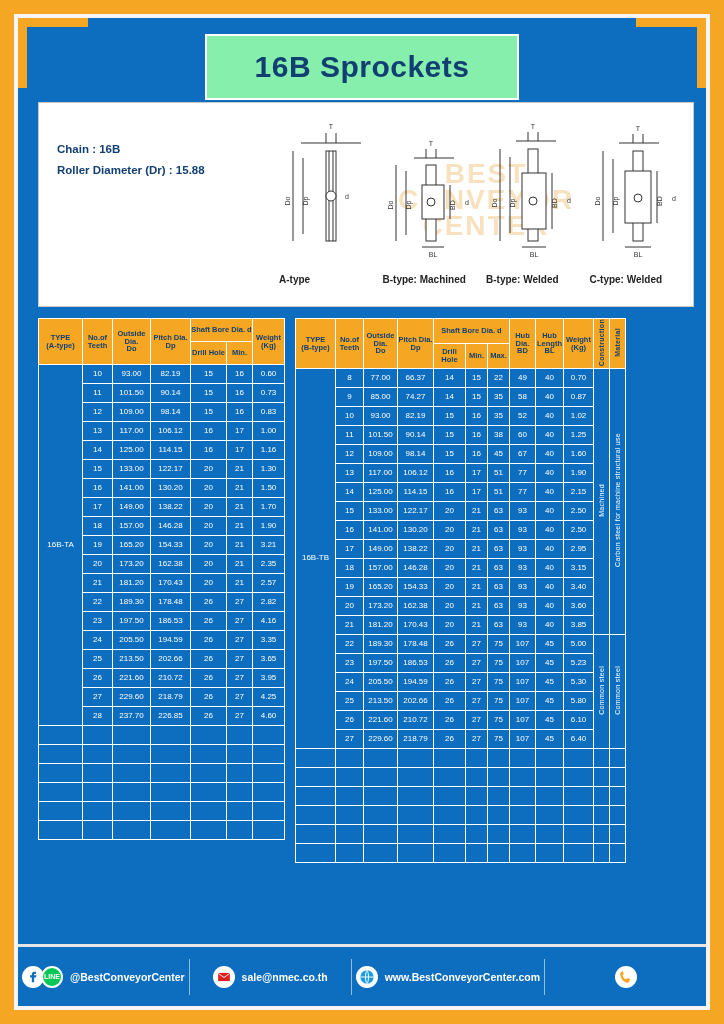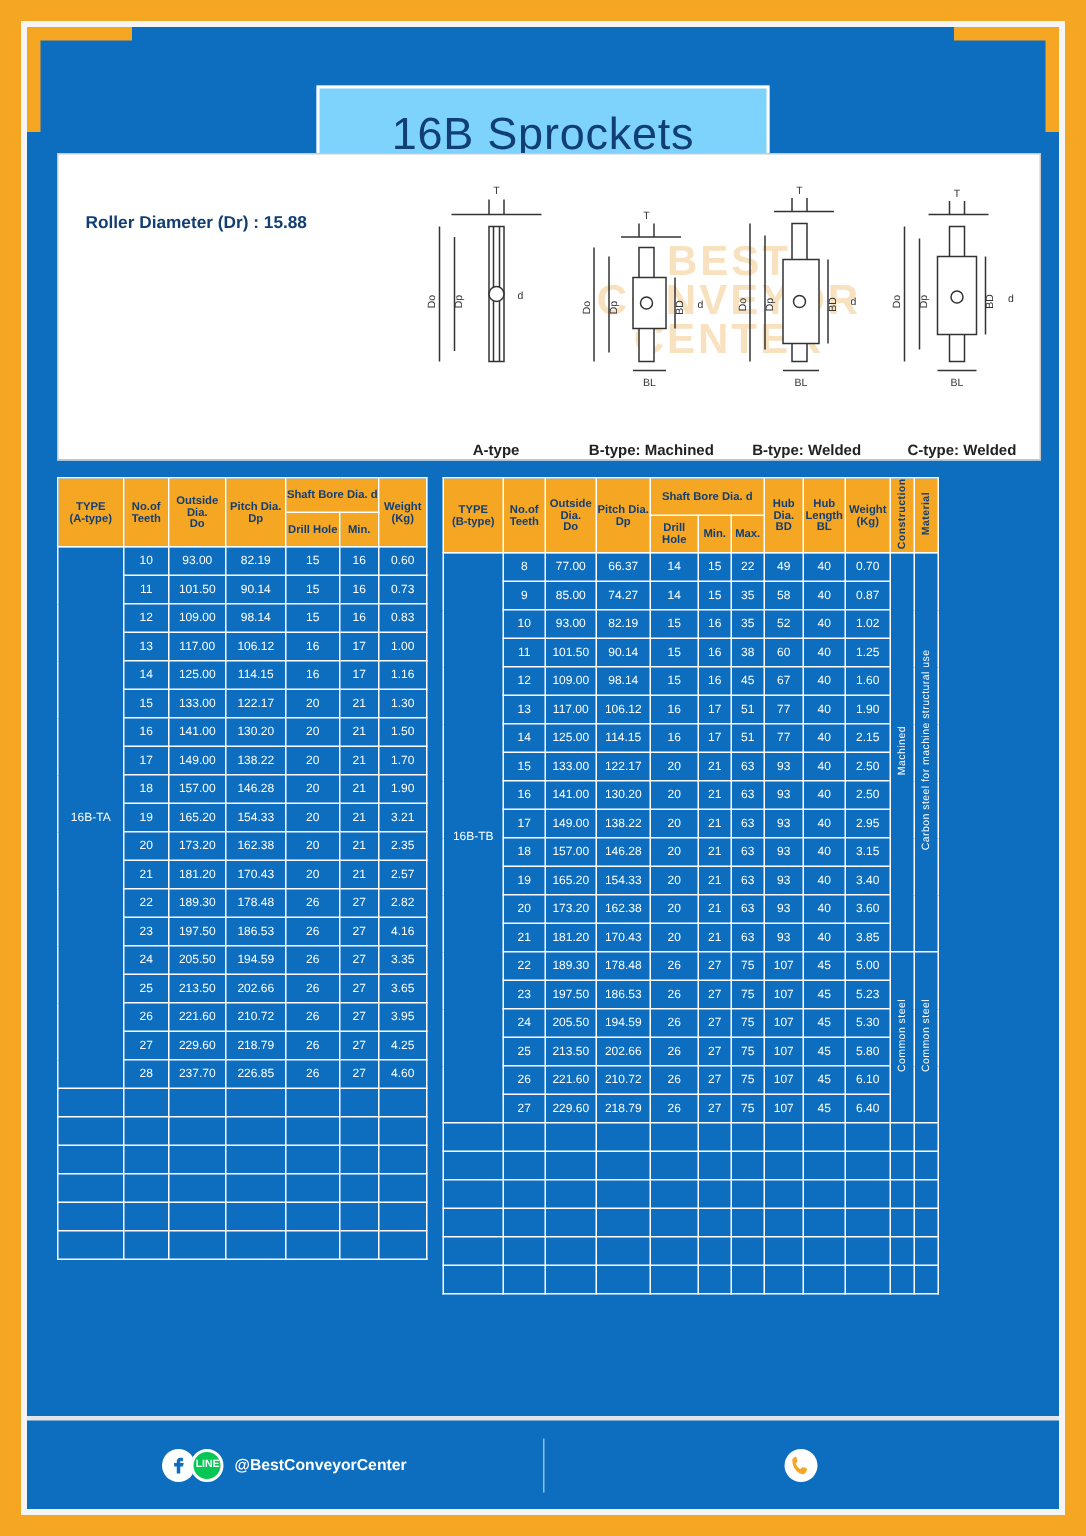--- a/index.html
+++ b/index.html
@@ -27,28 +27,27 @@
   }
   .corner.tl { left:0; top:0; border-left:9px solid #f5a623; border-top:9px solid #f5a623; }
   .corner.tr { right:0; top:0; border-right:9px solid #f5a623; border-top:9px solid #f5a623; }
 
   
   .title-wrap {
     position:absolute; left:0; right:0; top:16px;
     display:flex; justify-content:center;
   }
   .title-box {
-    background:#7dd3fc;
+    background:#86efac;
     padding:14px 48px;
     border:2px solid #ffffff;
     color:#123f73;
     font-size:30px;
-    font-weight:normal;
+    font-weight:bold;
     letter-spacing:.5px;
-    margin-top:23px;
   }
 
   
   .panel {
     position:absolute;
     left:20px; top:84px;
     width:656px; height:205px;
     background:#ffffff;
     border:1px solid #c9c9c9;
     display:flex;
@@ -73,22 +72,22 @@
     text-align:center; line-height:26px;
     white-space:pre; letter-spacing:2px;
     pointer-events:none;
   }
   .dgrid {
     position:absolute; inset:0;
     display:flex; align-items:flex-start;
   }
   .dcell { flex:1; position:relative; height:100%; }
   .dcaption {
-    position:absolute; bottom:0; left:0; right:0;
-    text-align:center; font-size:10px; color:#222; font-weight:600;
+    position:absolute; bottom:21px; left:0; right:0;
+    font-size:10px; color:#222; font-weight:600;
   }
   .dsvg { position:absolute; top:10px; left:0; right:0; margin:auto; display:block; }
 
   
   .tables {
     position:absolute;
     left:20px; top:300px;
     width:656px;
     display:flex;
     gap:10px;
@@ -167,20 +166,21 @@
 <div class="page">
   <div class="corner tl"></div>
   <div class="corner tr"></div>
 
   <div class="title-wrap">
     <div class="title-box">16B Sprockets</div>
   </div>
 
   <div class="panel">
     <div class="specs">
+      <div>Chain  :  16B</div>
       <div>Roller Diameter (Dr)  :  15.88</div>
     </div>
     <div class="diagrams">
       <div class="watermark">BEST
 CONVEYOR
 CENTER</div>
       <div class="dgrid">
 
         <div class="dcell">
           <svg class="dsvg" width="100" height="160" viewBox="0 0 100 160">
@@ -871,18 +871,36 @@
         <svg width="14" height="14" viewBox="0 0 24 24">
             <path fill="#0d6ec0" d="M14 7h3V3h-3c-2.2 0-4 1.8-4 4v2H7v4h3v8h4v-8h3l1-4h-4V7c0-.6.4-1 1-1z"></path>
           </svg>
       </span>
       <span class="line-badge">LINE</span>
       <span>@BestConveyorCenter</span>
     </div>
     <div class="fitem">
       <span class="circ">
         <svg width="14" height="14" viewBox="0 0 24 24">
+            <path fill="#e02020" d="M2 5h20v14H2z"></path>
+            <path fill="#fff" d="M2 5l10 7 10-7v1.5l-10 7-10-7z"></path>
+          </svg>
+      </span>
+      <span>sale@nmec.co.th</span>
+    </div>
+    <div class="fitem">
+      <span class="circ">
+        <svg width="16" height="16" viewBox="0 0 24 24">
+            <circle cx="12" cy="12" r="10" fill="#1b9ae0"></circle>
+            <path fill="none" stroke="#fff" stroke-width="1.4" d="M2 12h20M12 2c3 3.5 3 16.5 0 20M12 2c-3 3.5-3 16.5 0 20"></path>
+          </svg>
+      </span>
+      <span>www.BestConveyorCenter.com</span>
+    </div>
+    <div class="fitem">
+      <span class="circ">
+        <svg width="14" height="14" viewBox="0 0 24 24">
             <path fill="#f5a623" d="M6 2c1 0 2 4 2 5s-2 2-2 3 4 6 5 6 2-2 3-2 5 1 5 2-2 6-4 6C9 22 2 15 2 6c0-2 3-4 4-4z"></path>
           </svg>
       </span>
     </div>
   </div>
 </div>
 
 </body></html>

